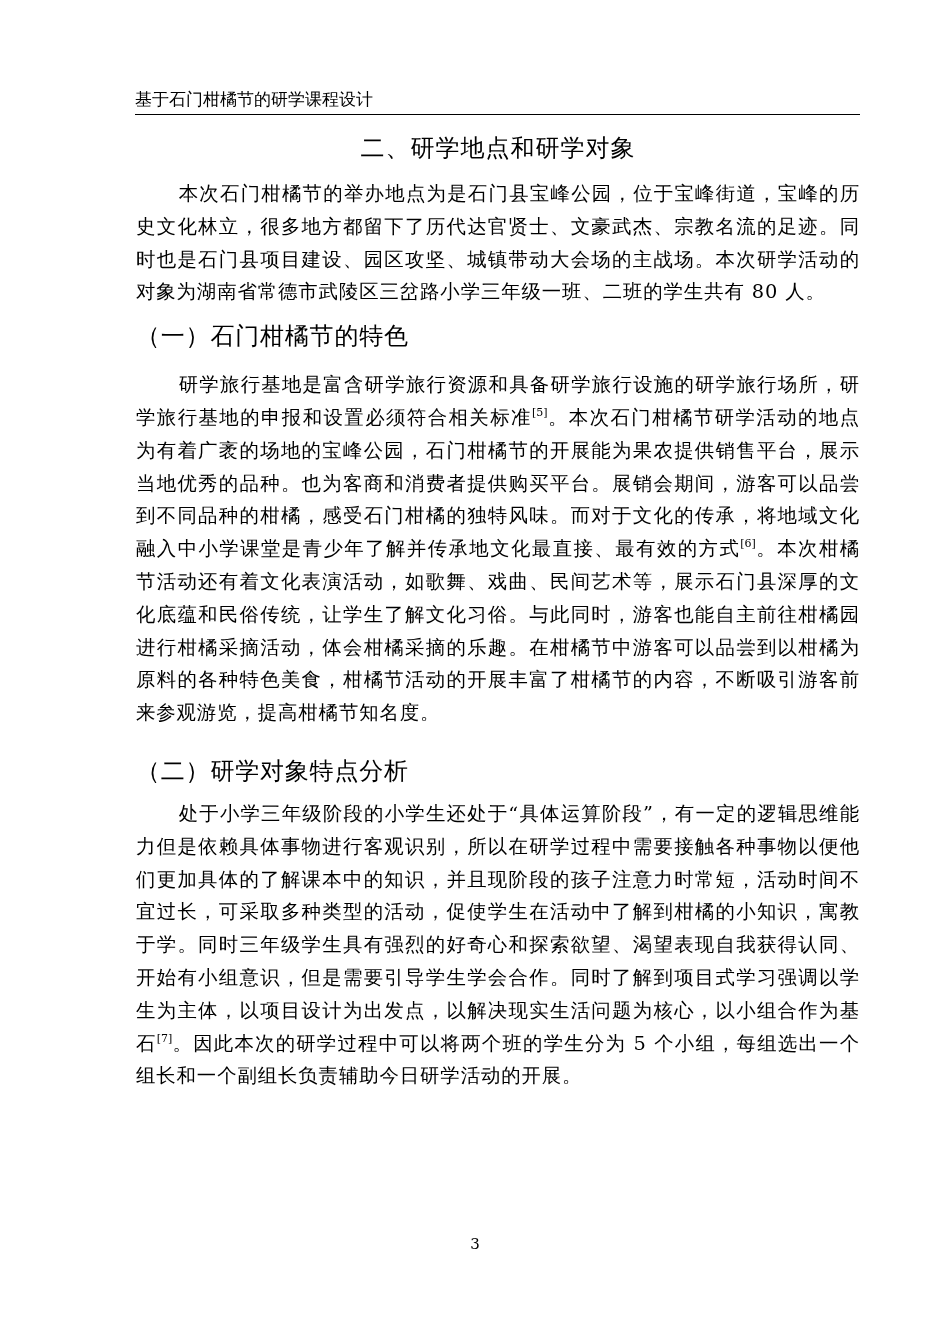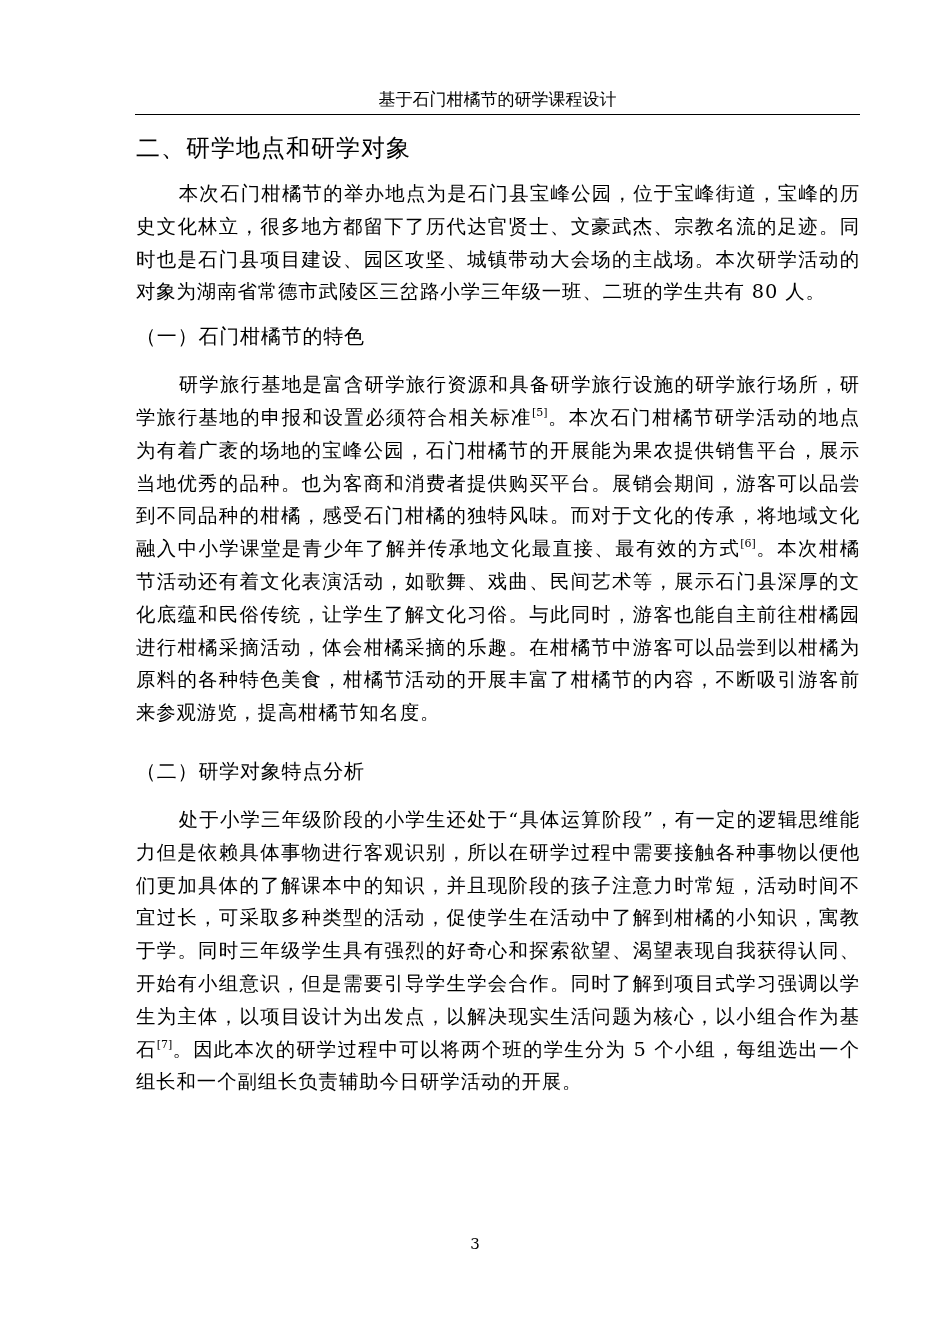--- a/index.html
+++ b/index.html
@@ -15,21 +15,21 @@
       color: #000000;
       font-family: "DejaVu Serif", "Liberation Serif", serif;
     }
     .page-header {
       position: absolute;
       left: 135px;
       top: 88px;
       width: 725px;
       height: 26px;
       border-bottom: 1.5px solid #000;
-      text-align: center;
+      text-align: left;
       font-size: 17px;
       line-height: 22px;
       font-family: "DejaVu Serif", "Liberation Serif", serif;
     }
     .content {
       position: absolute;
       left: 136px;
       top: 132px;
       width: 724px;
     }
@@ -48,21 +48,21 @@
       margin: 0;
       font-family: "DejaVu Sans", "Liberation Sans", sans-serif;
       font-size: 24px;
       line-height: 32px;
       font-weight: normal;
       letter-spacing: 1px;
     }
     .h2 {
       margin: 0;
       font-family: "DejaVu Sans", "Liberation Sans", sans-serif;
-      font-size: 20px;
+      font-size: 24px;
       line-height: 30px;
       font-weight: normal;
       letter-spacing: 0.8px;
     }
     sup {
       font-size: 11px;
       line-height: 0;
       vertical-align: 8px;
       letter-spacing: 0;
     }
@@ -79,27 +79,27 @@
 </head>
 <body>
 
 <div class="page-header">
   <span>基于石门柑橘节的研学课程设计</span>
 </div>
 
 <div class="content">
 
 
-  <h1 class="h1" style="margin-bottom: 14px;">二、研学地点和研学对象</h1>
+  <h1 class="h1" style="margin-bottom: 14px; text-align: center;">二、研学地点和研学对象</h1>
 
   <p class="para indent" style="margin-bottom: 12px;">本次石门柑橘节的举办地点为是石门县宝峰公园，位于宝峰街道，宝峰的历史文化林立，很多地方都留下了历代达官贤士、文豪武杰、宗教名流的足迹。同时也是石门县项目建设、园区攻坚、城镇带动大会场的主战场。本次研学活动的对象为湖南省常德市武陵区三岔路小学三年级一班、二班的学生共有 80 人。</p>
 
   <h2 class="h2" style="margin-bottom: 18px;">（一）石门柑橘节的特色</h2>
 
   <p class="para indent" style="margin-bottom: 26px;"><span>研学旅行基地是富含研学旅行资源和具备研学旅行设施的研学旅行场所，研学旅行基地的申报和设置必须符合相关标准</span><sup>[5]</sup><span>。本次石门柑橘节研学活动的地点为有着广袤的场地的宝峰公园，石门柑橘节的开展能为果农提供销售平台，展示当地优秀的品种。也为客商和消费者提供购买平台。展销会期间，游客可以品尝到不同品种的柑橘，感受石门柑橘的独特风味。而对于文化的传承，将地域文化融入中小学课堂是青少年了解并传承地文化最直接、最有效的方式</span><sup>[6]</sup><span>。本次柑橘节活动还有着文化表演活动，如歌舞、戏曲、民间艺术等，展示石门县深厚的文化底蕴和民俗传统，让学生了解文化习俗。与此同时，游客也能自主前往柑橘园进行柑橘采摘活动，体会柑橘采摘的乐趣。在柑橘节中游客可以品尝到以柑橘为原料的各种特色美食，柑橘节活动的开展丰富了柑橘节的内容，不断吸引游客前来参观游览，提高柑橘节知名度。</span></p>
 
-  <h2 class="h2" style="margin-bottom: 18px;">（二）研学对象特点分析</h2>
+  <h2 class="h2" style="margin-bottom: 12px;">（二）研学对象特点分析</h2>
 
   <p class="para indent"><span>处于小学三年级阶段的小学生还处于“具体运算阶段”，有一定的逻辑思维能力但是依赖具体事物进行客观识别，所以在研学过程中需要接触各种事物以便他们更加具体的了解课本中的知识，并且现阶段的孩子注意力时常短，活动时间不宜过长，可采取多种类型的活动，促使学生在活动中了解到柑橘的小知识，寓教于学。同时三年级学生具有强烈的好奇心和探索欲望、渴望表现自我获得认同、开始有小组意识，但是需要引导学生学会合作。同时了解到项目式学习强调以学生为主体，以项目设计为出发点，以解决现实生活问题为核心，以小组合作为基石</span><sup>[7]</sup><span>。因此本次的研学过程中可以将两个班的学生分为 5 个小组，每组选出一个组长和一个副组长负责辅助今日研学活动的开展。</span></p>
 
 </div>
 
 <div class="page-number">3</div>
 
 </body></html>

